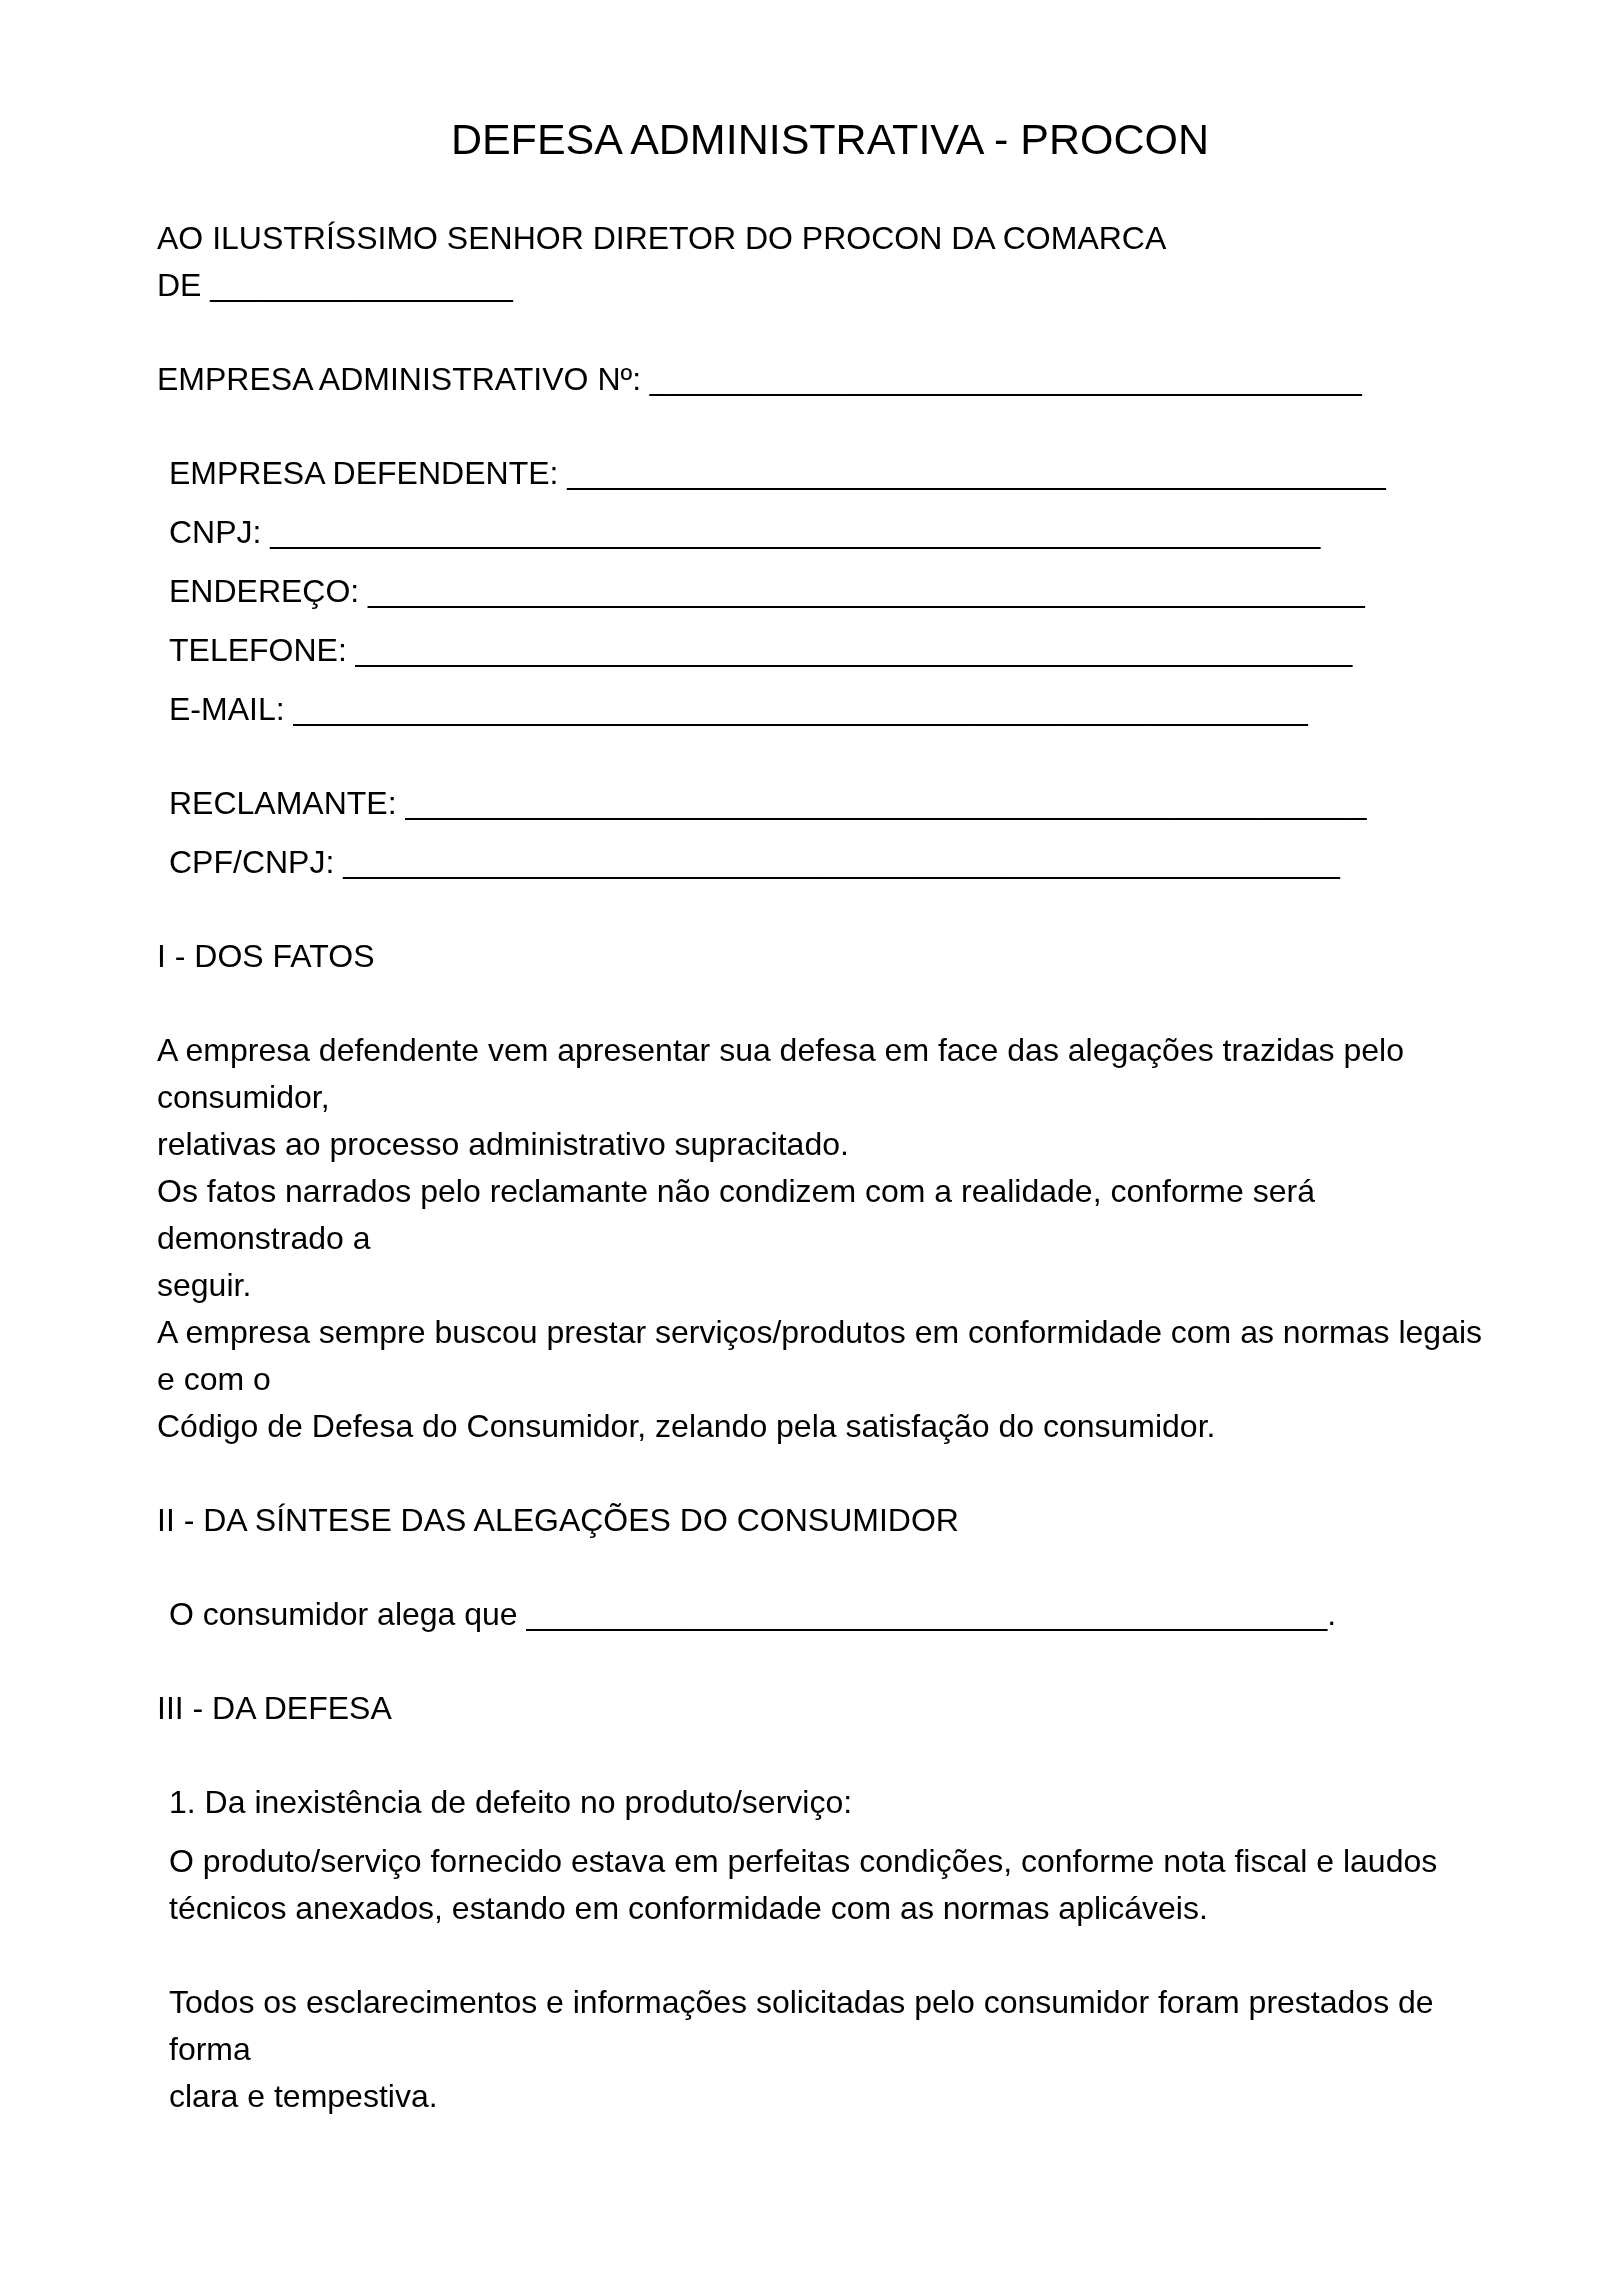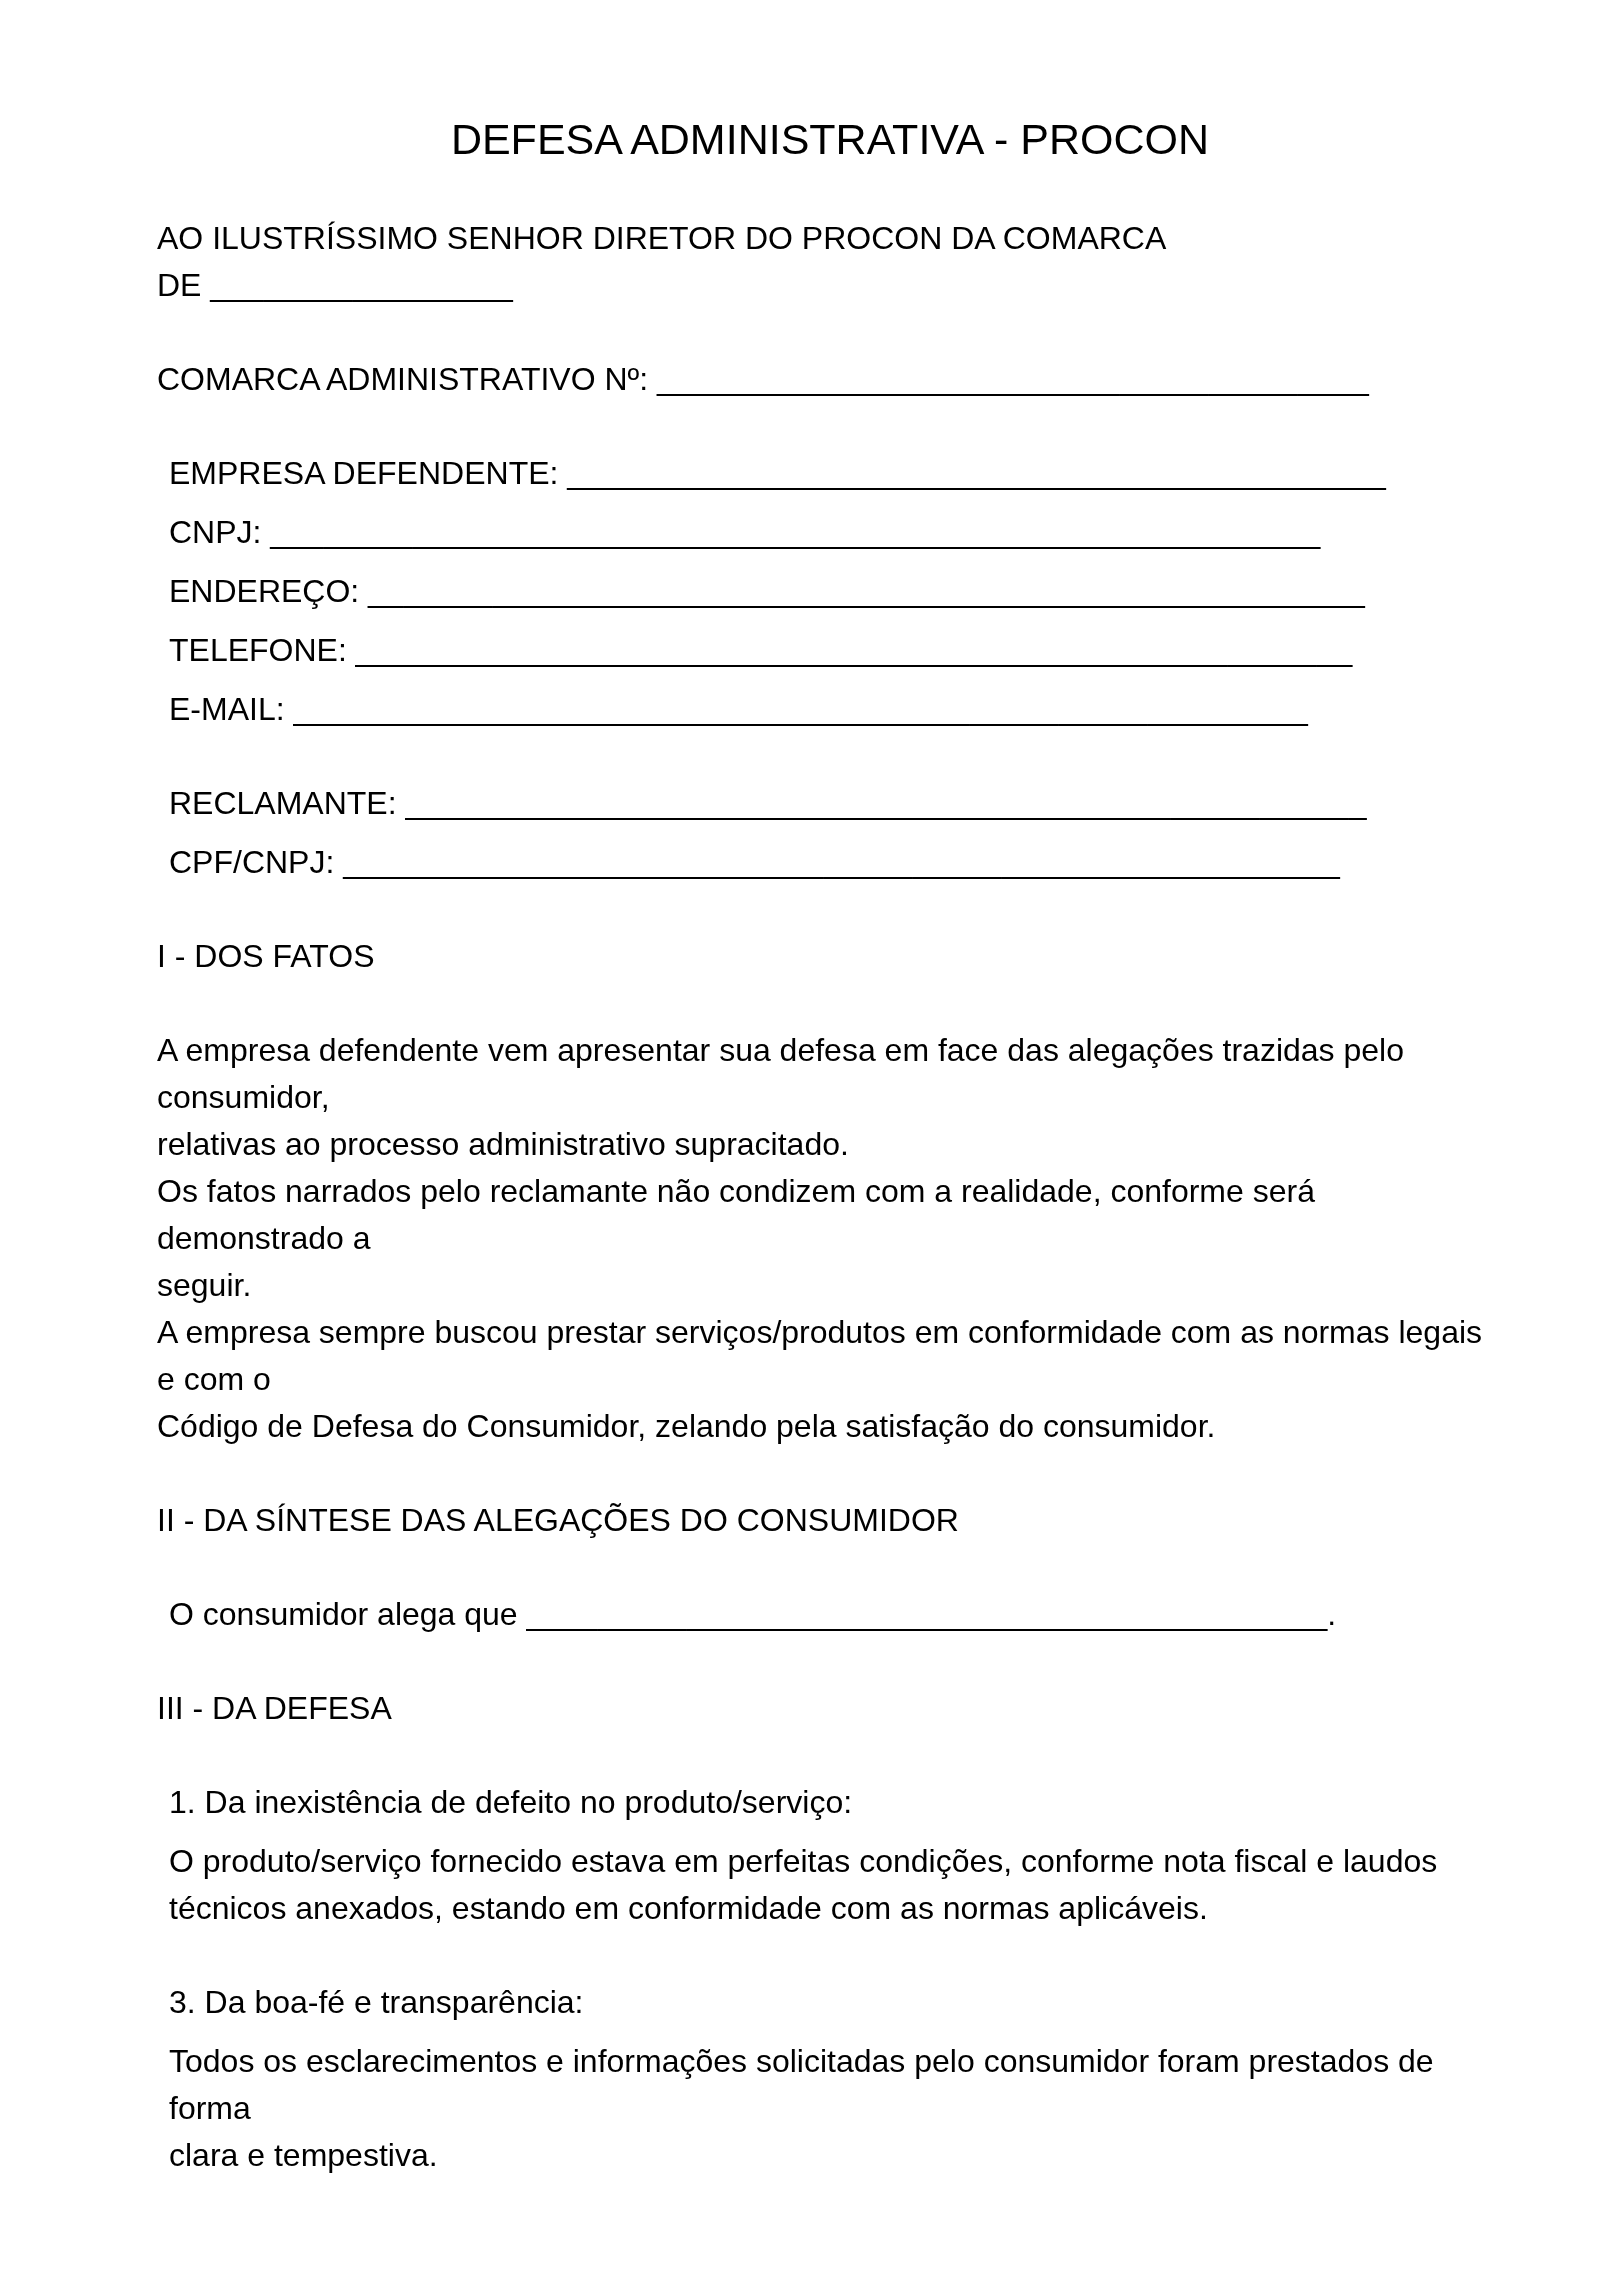--- a/index.html
+++ b/index.html
@@ -32,21 +32,21 @@
 </style>
 </head>
 <body>
 
 <div class="page">
 
   <h1 class="doc-title">DEFESA ADMINISTRATIVA - PROCON</h1>
 
   <p><span>AO ILUSTRÍSSIMO SENHOR DIRETOR DO PROCON DA COMARCA DE</span><span class="blank">_________________</span></p>
 
-  <p><span>COMARCA ADMINISTRATIVO Nº:</span><span class="blank">________________________________________</span></p>
+  <p><span>EMPRESA ADMINISTRATIVO Nº:</span><span class="blank">________________________________________</span></p>
 
   <div class="group">
     <p><span>EMPRESA DEFENDENTE:</span><span class="blank">______________________________________________</span></p>
     <p><span>CNPJ:</span><span class="blank">___________________________________________________________</span></p>
     <p><span>ENDEREÇO:</span><span class="blank">________________________________________________________</span></p>
     <p><span>TELEFONE:</span><span class="blank">________________________________________________________</span></p>
     <p><span>E-MAIL:</span><span class="blank">_________________________________________________________</span></p>
   </div>
 
   <div class="group">
@@ -72,19 +72,18 @@
   <p>III - DA DEFESA</p>
 
   <div class="group">
     <p>1. Da inexistência de defeito no produto/serviço:</p>
     <p class="lines">O produto/serviço fornecido estava em perfeitas condições, conforme nota fiscal e laudos
 técnicos anexados, estando em conformidade com as normas aplicáveis.</p>
   </div>
 
 
   <div class="group">
-    <p>3. Da boa-fé e transparência:</p>
     <p class="lines">Todos os esclarecimentos e informações solicitadas pelo consumidor foram prestados de forma
 clara e tempestiva.</p>
   </div>
 
 </div>
 
 
 </body></html>

